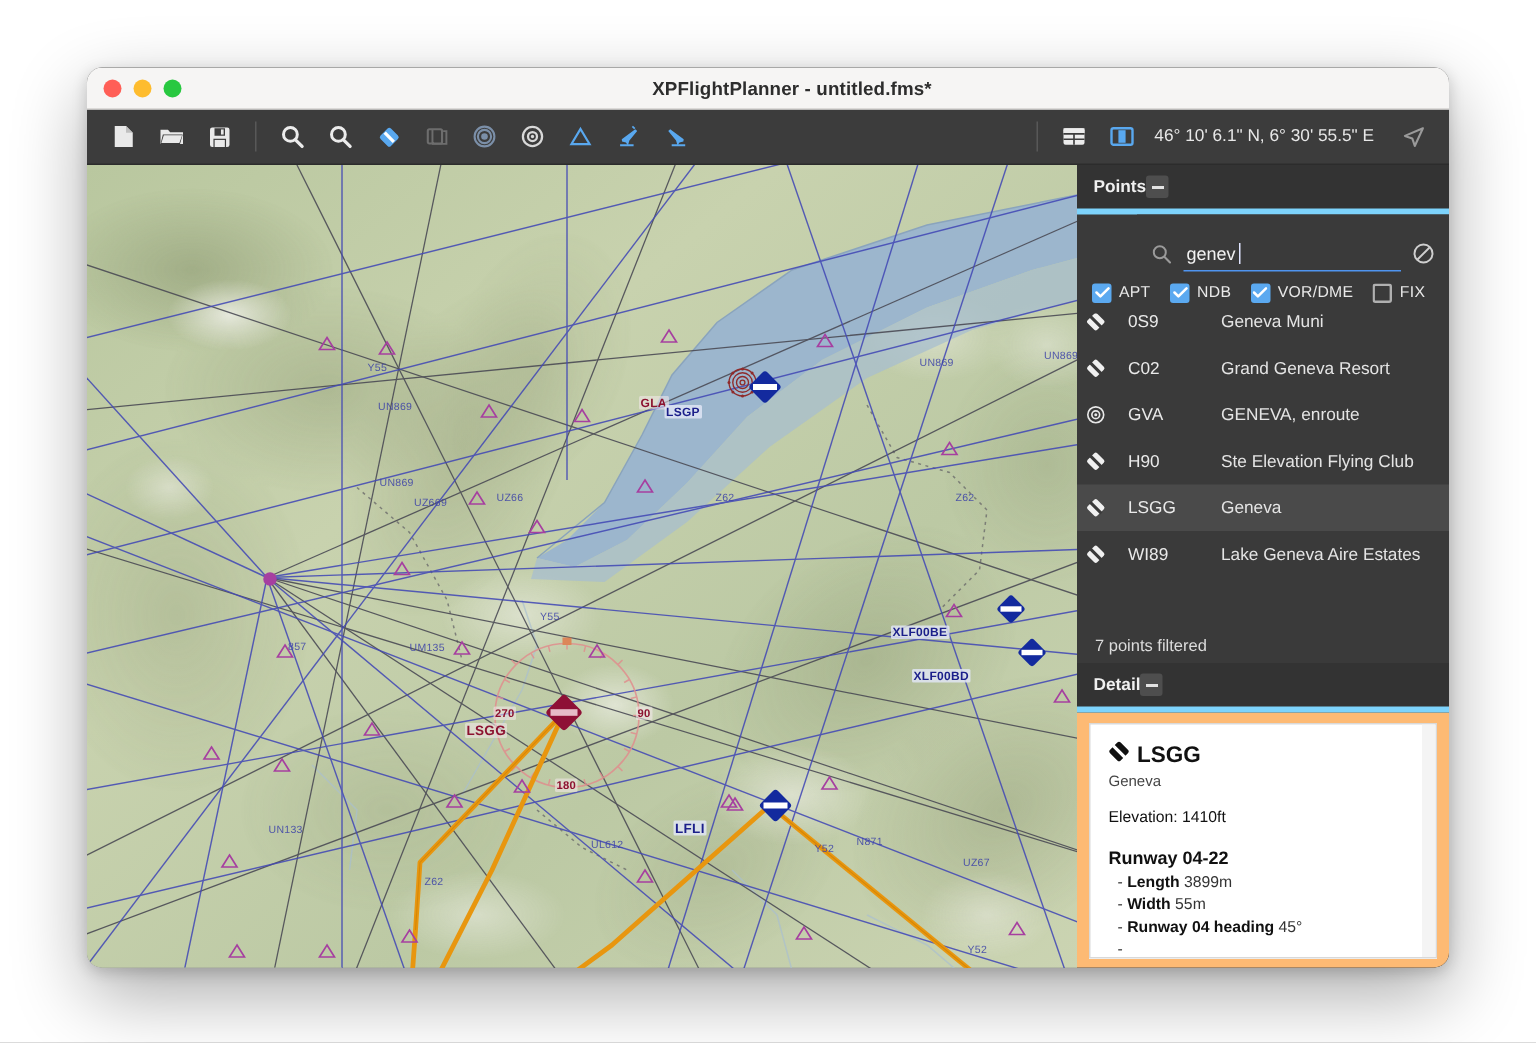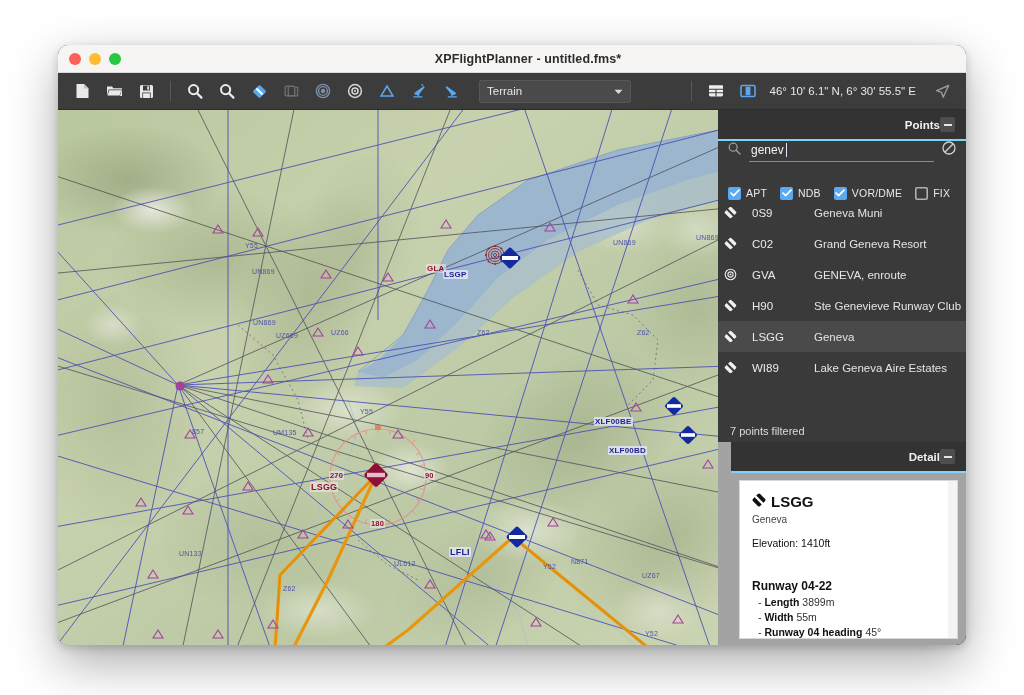--- a/index.html
+++ b/index.html
@@ -65,31 +65,31 @@
     background:rgba(226,230,246,.82);padding:0 1px;border-radius:1px;
     white-space:nowrap;letter-spacing:.2px;
   }
   .lbl.red{color:#8c1230;background:rgba(244,233,236,.55);}
 
   
   #panel{width:248px;height:537px;background:#3a3a3a;display:flex;flex-direction:column;}
 
   .sec-head{
     height:29px;background:#333333;display:flex;align-items:center;
-    padding:0 11px;justify-content:flex-end;border-bottom:2px solid #7dd3fc;
+    padding:0 11px;justify-content:flex-start;border-bottom:4px solid #7dd3fc;
   }
   .sec-title{font-size:11.5px;font-weight:bold;color:#f0f0f0;}
   .collapse-btn{
     width:15px;height:15px;background:#4e4e4e;border-radius:2px;
     display:flex;align-items:center;justify-content:center;
   }
   .collapse-btn i{display:block;width:8px;height:2px;background:#e3e3e3;}
 
   
-  #search-row{height:38px;display:flex;align-items:flex-start;padding:0 10px;gap:8px;background:#3a3a3a;}
+  #search-row{height:38px;display:flex;align-items:flex-end;padding:0 10px;gap:8px;background:#3a3a3a;margin-left:40px;}
   #search-field{flex:1;position:relative;height:21px;}
   #search-input-text{
     position:absolute;left:2px;top:2px;font-size:12px;color:#f2f2f2;
   }
   #caret{position:absolute;top:2px;left:40px;width:1px;height:14px;background:#dfe4ff;}
   #search-underline{position:absolute;left:0;right:0;bottom:0;height:1.5px;background:#4f94f0;}
 
   
   #filters{height:28px;display:flex;align-items:center;padding:0 10px;gap:0;background:#3a3a3a;}
   .filt{display:flex;align-items:center;gap:5px;margin-right:13px;}
@@ -109,31 +109,31 @@
   .row.sel{background:#4a4a4a;}
   .row .ico{width:28px;display:flex;align-items:center;}
   .row .id{width:62px;font-size:11.5px;color:#eaeaea;}
   .row .nm{font-size:11.5px;color:#e4e4e4;}
   #filtered{
     height:22px;display:flex;align-items:center;padding:0 12px;
     font-size:11px;color:#dcdcdc;background:#3a3a3a;
   }
 
   
-  #detail-wrap{height:205px;background:#a3a3a3;display:flex;flex-direction:column;padding-left:13px;}
+  #detail-wrap{height:205px;background:#fdba74;display:flex;flex-direction:column;}
   #detail-card{
     margin:7px 8px 8px 8px;flex:1;background:#ffffff;overflow:hidden;position:relative;
     border:1px solid #d9d9d9;
   }
   #detail-inner{padding:10px 12px 0 12px;font-size:10.5px;color:#111;line-height:1.42;}
   .d-title{display:flex;align-items:center;gap:5px;font-size:15px;font-weight:bold;color:#111;}
   .d-sub{font-size:10px;color:#444;margin-top:1px;}
   .d-line{margin-top:9px;font-size:10.5px;}
   .d-line b{font-weight:normal;}
-  .rw-head{margin-top:27px;font-size:12px;font-weight:bold;}
+  .rw-head{margin-top:11px;font-size:12px;font-weight:bold;}
   .rw-item{font-size:10.5px;color:#333;padding-left:6px;}
   .rw-item b{color:#111;}
   #detail-scroll{
     position:absolute;right:0;top:0;width:9px;height:100%;background:#f4f4f4;
   }
   #detail-thumb{position:absolute;right:0;top:0;width:9px;height:120px;background:#f4f4f4;}
 </style>
 </head>
 <body>
 
@@ -231,28 +231,20 @@
           <path d="M10.6 1.2 l1.6 1.5" stroke="#59a8ef" stroke-width="1.2"></path>
         </svg>
       </div>
       <div class="tb-btn" title="Arrival">
         <svg width="16" height="16" viewBox="0 0 16 16">
           <path d="M12.8 9.8 L3.8 3.2 l-1.3 1.1 5.2 6.3 1 3.4 1.3 -2 2.6 -.6z" fill="#59a8ef"></path>
           <path d="M4.8 13.8 h9" stroke="#59a8ef" stroke-width="1.3"></path>
         </svg>
       </div>
 
-      <div id="terrain-select">
-        <span>Terrain</span>
-        <span>
-          <svg width="9" height="6" viewBox="0 0 9 6">
-              <path d="M0.5 0.8 L4.5 5 L8.5 0.8Z" fill="#dcdcdc"></path>
-            </svg>
-        </span>
-      </div>
 
       <div class="tb-spacer"></div>
       <div class="tb-sep"></div>
 
       <div class="tb-btn" title="Table View">
         <svg width="16" height="14" viewBox="0 0 16 14">
           <rect x="1" y="1.5" width="14" height="11" rx="1.4" fill="#ececec"></rect>
           <rect x="1" y="1.5" width="14" height="3.2" fill="#ececec"></rect>
           <path d="M1 5.2 H15 M1 8.8 H15 M8 5.2 V12.5" stroke="#3c3c3c" stroke-width="1.1"></path>
         </svg>
@@ -645,21 +637,21 @@
                 <div class="nm">GENEVA, enroute</div>
               </div>
               <div class="row">
                 <div class="ico">
                   <svg width="13" height="13" viewBox="0 0 13 13">
                     <rect x="2" y="2" width="9" height="9" rx="1.4" fill="#f0f0f0" transform="rotate(45 6.5 6.5)"></rect>
                     <rect x="1.2" y="5.5" width="10.6" height="2" fill="#3a3a3a" transform="rotate(45 6.5 6.5)"></rect>
                   </svg>
                 </div>
                 <div class="id">H90</div>
-                <div class="nm">Ste Genevieve Runway Club</div>
+                <div class="nm">Ste Elevation Flying Club</div>
               </div>
               <div class="row sel">
                 <div class="ico">
                   <svg width="13" height="13" viewBox="0 0 13 13">
                     <rect x="2" y="2" width="9" height="9" rx="1.4" fill="#f0f0f0" transform="rotate(45 6.5 6.5)"></rect>
                     <rect x="1.2" y="5.5" width="10.6" height="2" fill="#3a3a3a" transform="rotate(45 6.5 6.5)"></rect>
                   </svg>
                 </div>
                 <div class="id">LSGG</div>
                 <div class="nm">Geneva</div>

